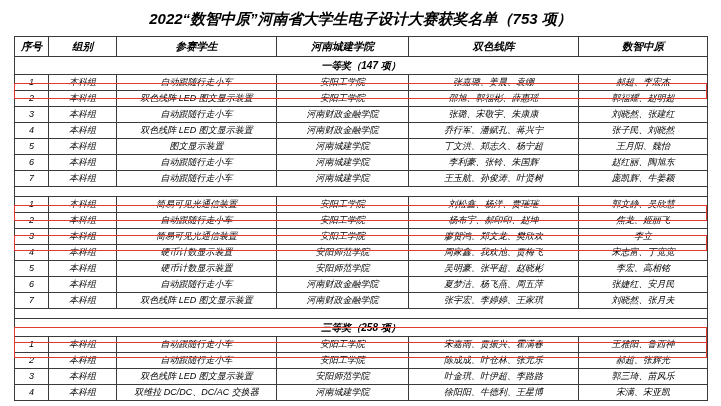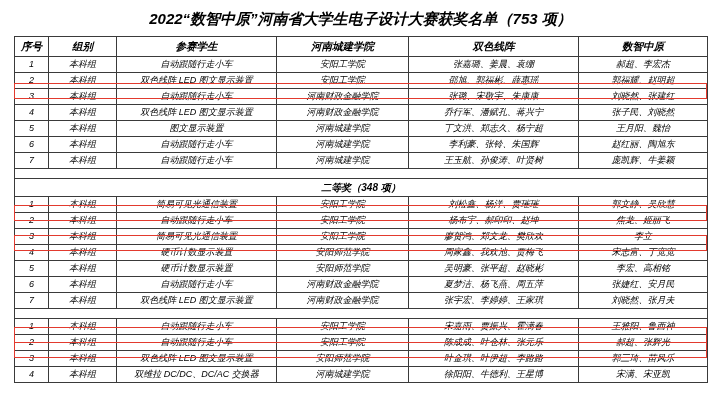--- a/index.html
+++ b/index.html
@@ -105,20 +105,23 @@
         <td>序号</td>
         <td>组别</td>
         <td>参赛学生</td>
         <td>河南城建学院</td>
         <td>双色线阵</td>
         <td>数智中原</td>
       </tr>
     </thead>
     <tbody>
 
+      <tr class="section-row">
+        <td colspan="6">一等奖（147 项）</td>
+      </tr>
       <tr>
         <td>1</td>
         <td>本科组</td>
         <td>自动跟随行走小车</td>
         <td>安阳工学院</td>
         <td>张嘉璐、姜晨、袁绷</td>
         <td>郝超、李宏杰</td>
       </tr>
       <tr>
         <td>2</td>
@@ -166,23 +169,20 @@
         <td>自动跟随行走小车</td>
         <td>河南城建学院</td>
         <td>王玉航、孙俊涛、叶贤树</td>
         <td>庞凯辉、牛姜颖</td>
       </tr>
 
       <tr class="spacer-row">
         <td colspan="6" class="edge-top"></td>
       </tr>
 
-      <tr class="section-row">
-        <td colspan="6">二等奖（348 项）</td>
-      </tr>
       <tr>
         <td>1</td>
         <td>本科组</td>
         <td>简易可见光通信装置</td>
         <td>安阳工学院</td>
         <td>刘松鑫、杨洋、贾璀璀</td>
         <td>郭文静、吴欣慧</td>
       </tr>
       <tr>
         <td>2</td>
@@ -230,20 +230,23 @@
         <td>双色线阵 LED 图文显示装置</td>
         <td>河南财政金融学院</td>
         <td>张宇宏、李婷婷、王家琪</td>
         <td>刘晓然、张月夫</td>
       </tr>
 
       <tr class="spacer-row">
         <td colspan="6" class="edge-top"></td>
       </tr>
 
+      <tr class="section-row">
+        <td colspan="6">三等奖（258 项）</td>
+      </tr>
       <tr>
         <td>1</td>
         <td>本科组</td>
         <td>自动跟随行走小车</td>
         <td>安阳工学院</td>
         <td>宋嘉雨、贾振兴、霍满春</td>
         <td>王雅阳、鲁西神</td>
       </tr>
       <tr>
         <td>2</td>

